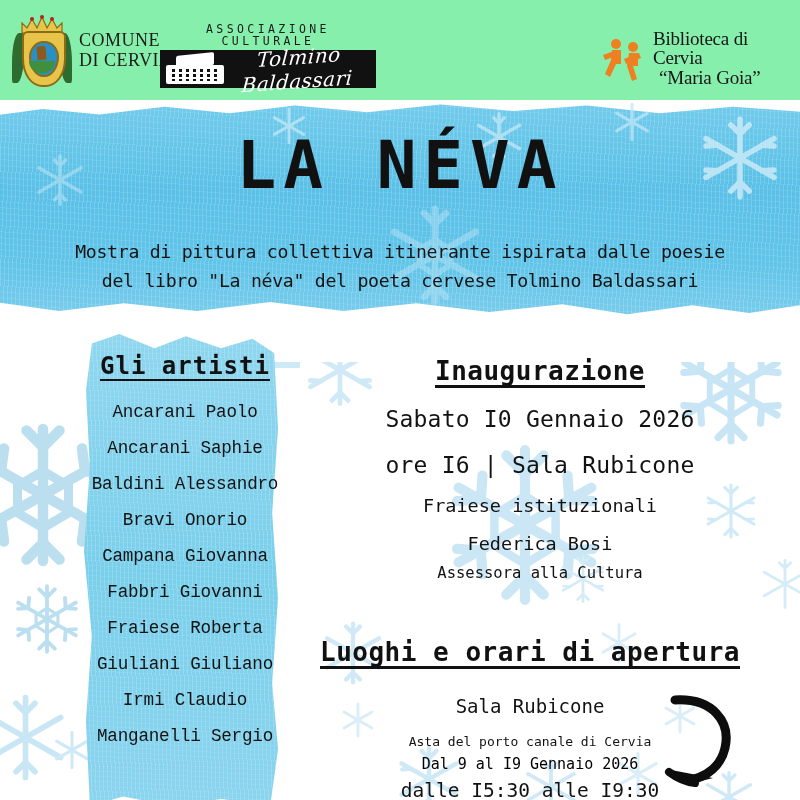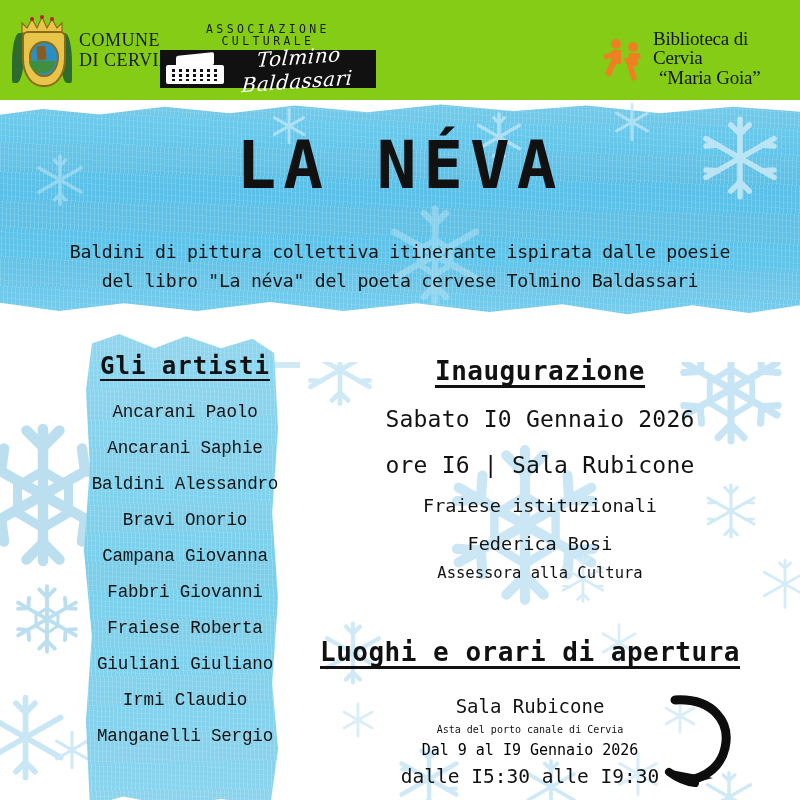--- a/index.html
+++ b/index.html
@@ -4,21 +4,21 @@
 <style>
   html,body{margin:0;padding:0;}
   body{
     width:800px;height:800px;overflow:hidden;
     background:#ffffff;
     font-family:"DejaVu Sans Mono", monospace;
   }
   #poster{position:relative;width:800px;height:800px;overflow:hidden;background:#fff;}
 
   
-  .logobar{position:absolute;left:0;top:0;width:800px;height:100px;background:#84cc16;z-index:40;}
+  .logobar{position:absolute;left:0;top:0;width:800px;height:100px;background:#86efac;z-index:40;}
   .logo{position:absolute;display:flex;align-items:center;}
 
   .crest{position:relative;width:56px;height:74px;}
   .crest .crown{position:absolute;left:6px;top:2px;width:44px;height:20px;}
   .crest .shield{position:absolute;left:8px;top:18px;width:40px;height:52px;
     background:#e8c44a;border:2px solid #8d6a16;
     border-radius:6px 6px 20px 20px/6px 6px 28px 28px;}
   .crest .inner{position:absolute;left:15px;top:28px;width:26px;height:32px;
     background:#2a8fc4;border:2px solid #8d6a16;border-radius:50%/46% 46% 58% 58%;}
   .crest .grass{position:absolute;left:15px;top:48px;width:26px;height:12px;
@@ -119,21 +119,21 @@
 
   .col-right{position:absolute;z-index:20;left:330px;top:356px;width:420px;text-align:center;}
   .r-h{font-family:"DejaVu Sans Mono",monospace;font-weight:bold;font-size:26px;color:#111;
     text-decoration:underline;text-underline-offset:5px;text-decoration-thickness:2.5px;letter-spacing:.5px;}
   .r-big{font-family:"DejaVu Sans Mono",monospace;font-size:23px;color:#121212;margin-top:20px;letter-spacing:.2px;}
   .r-mid{font-family:"DejaVu Sans Mono",monospace;font-size:18.5px;color:#121212;margin-top:17px;}
   .r-sm{font-family:"DejaVu Sans Mono",monospace;font-size:15.5px;color:#121212;margin-top:10px;}
 
   .sec2{position:absolute;z-index:20;left:310px;top:637px;width:440px;text-align:center;}
   .v-name{font-family:"DejaVu Sans Mono",monospace;font-size:19px;color:#121212;margin-top:28px;}
-  .v-addr{font-family:"DejaVu Sans Mono",monospace;font-size:10px;color:#121212;margin-top:7px;}
+  .v-addr{font-family:"DejaVu Sans Mono",monospace;font-size:13px;color:#121212;margin-top:17px;}
   .v-date{font-family:"DejaVu Sans Mono",monospace;font-size:15px;color:#000000;margin-top:6px;}
   .v-time{font-family:"DejaVu Sans Mono",monospace;font-size:19.5px;color:#121212;margin-top:6px;}
 
   .arrow{position:absolute;z-index:22;left:655px;top:692px;width:90px;height:100px;}
 </style>
 </head>
 <body>
 
 <div id="poster">
 
@@ -375,21 +375,21 @@
       </div>
       <div class="bibl-txt">
         <div class="bibl-l1">Biblioteca di Cervia</div>
         <div class="bibl-l2">“Maria Goia”</div>
       </div>
     </div>
   </div>
 
   <div class="title">LA NÉVA</div>
   <div class="subtitle">
-    <div>Baldini di pittura collettiva itinerante ispirata dalle poesie</div>
+    <div>Mostra di pittura collettiva itinerante ispirata dalle poesie</div>
     <div>del libro "La néva" del poeta cervese Tolmino Baldassari</div>
   </div>
 
   <div class="col-left">
     <div class="h-under">Gli artisti</div>
     <div class="artist first">Ancarani Paolo</div>
     <div class="artist">Ancarani Saphie</div>
     <div class="artist">Baldini Alessandro</div>
     <div class="artist">Bravi Onorio</div>
     <div class="artist">Campana Giovanna</div>

